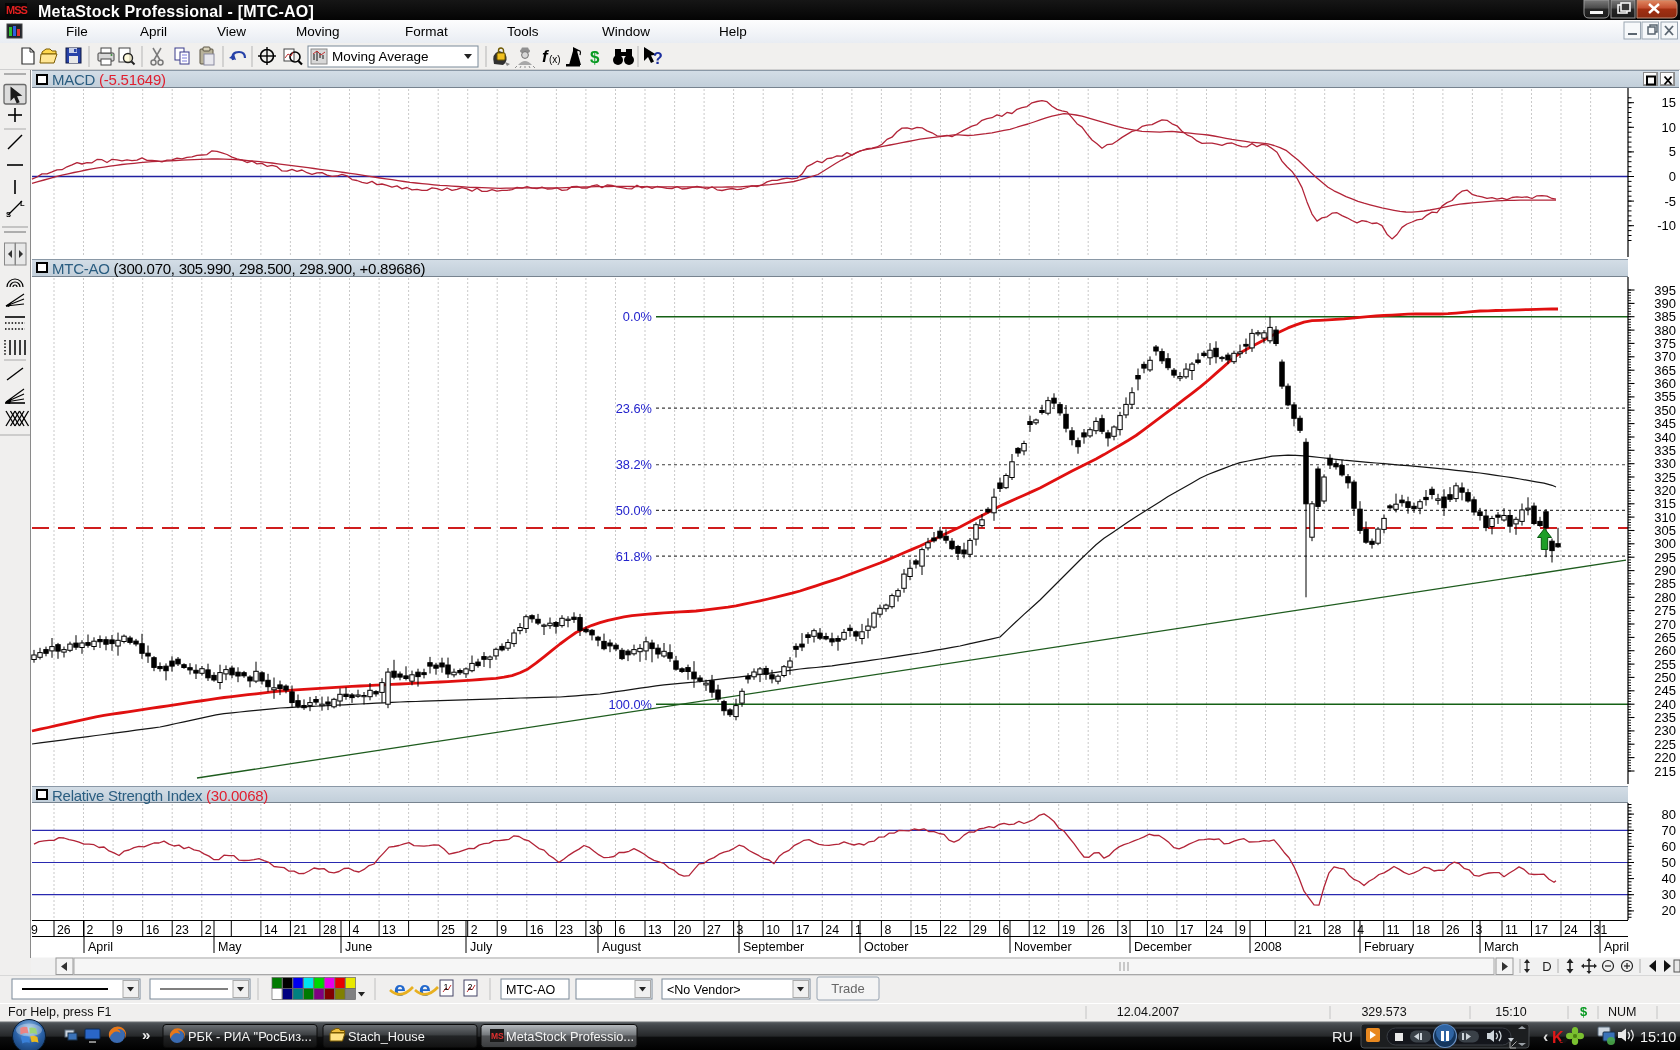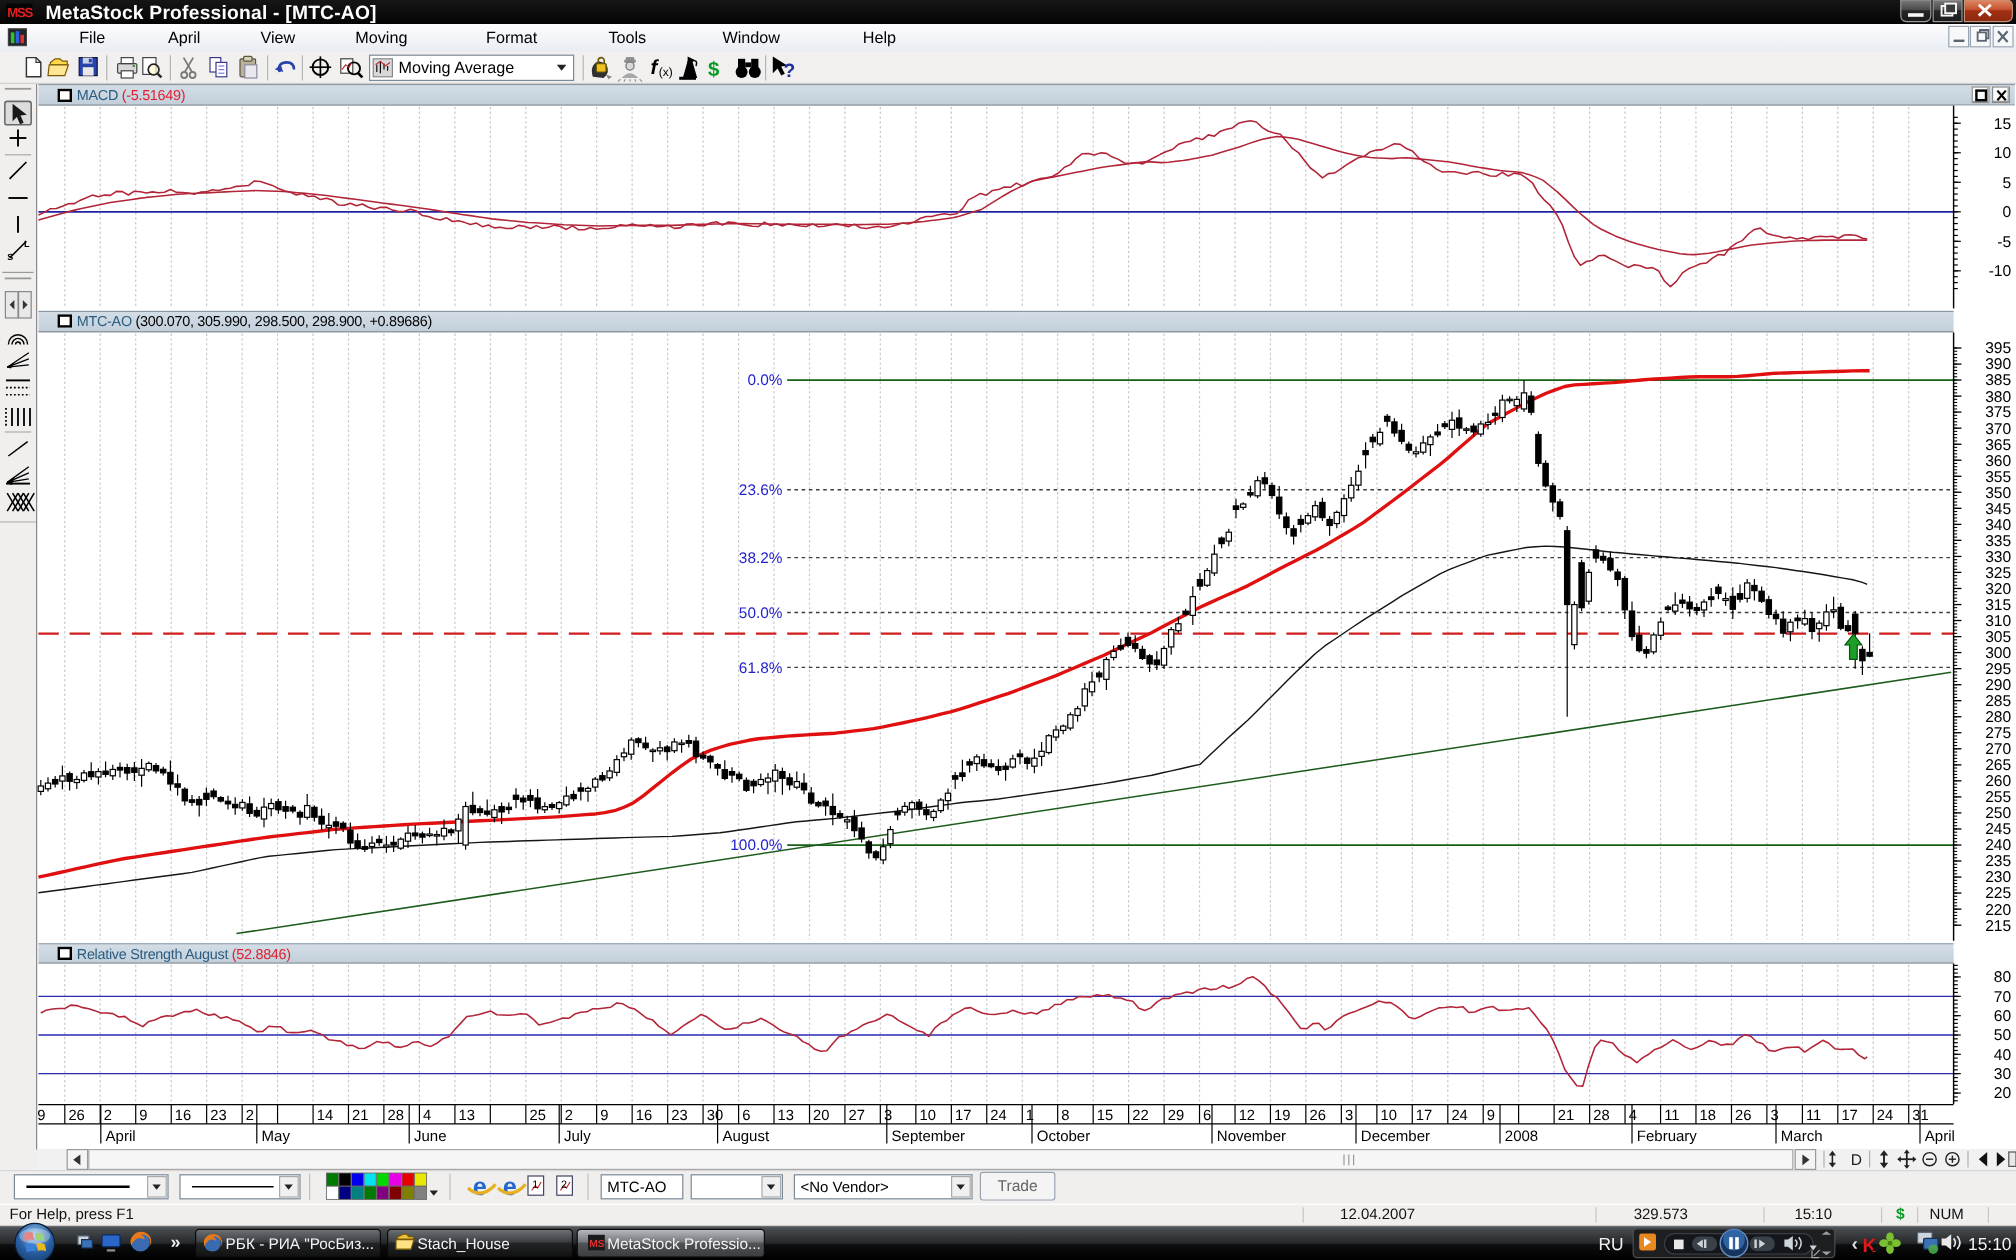--- a/index.html
+++ b/index.html
@@ -2,21 +2,21 @@
 <html><head><meta charset="utf-8"><style>
 *{margin:0;padding:0;box-sizing:border-box}
 body{width:1680px;height:1050px;overflow:hidden;position:relative;font-family:"Liberation Sans",sans-serif;background:#f0efee}
 .abs{position:absolute}
 #titlebar{left:0;top:0;width:1680px;height:20px;background:linear-gradient(#161616,#040404);color:#fff;font-size:16px;font-weight:bold}
 #titletext{position:absolute;left:38px;top:3px;letter-spacing:0.2px}
 #menubar{left:0;top:20px;width:1680px;height:33px;background:linear-gradient(#fdfdfe,#e9edf3 70%,#dfe4eb);border-bottom:1px solid #aab4be;font-size:13.5px;color:#000}
 #toolbar{left:0;top:43px;width:1680px;height:27px;background:#f1f0ee;border-bottom:1px solid #d0d0d0}
 #palette{left:0;top:70px;width:31px;height:888px;background:#f0efee;border-right:1px solid #8a8a8a}
 #chartbg{left:31px;top:70px;width:1649px;height:888px;background:#fff}
-.ptitle{position:absolute;left:32px;width:1647px;background:linear-gradient(#d3dde6,#c2cfda);border-top:1px solid #8a98a6;border-bottom:1px solid #77838f;font-size:12px;letter-spacing:-0.25px;padding-left:16px;color:#000}
+.ptitle{position:absolute;left:32px;width:1647px;background:linear-gradient(#d3dde6,#c2cfda);border-top:1px solid #8a98a6;border-bottom:1px solid #77838f;font-size:15px;letter-spacing:-0.25px;padding-left:4px;color:#000}
 .ptitle span{vertical-align:top;line-height:17px}
 .pt1{color:#2a5d80}
 .pt2{color:#e02030}
 .chk{display:inline-block;width:12px;height:11px;background:#fff;border:2px solid #000;margin:2.5px 4px 0 0px}
 .pbtn{position:absolute;width:15px;height:14px;background:#fafafa;border:1px solid #8a8a8a;box-shadow:inset -1px -1px 0 #999,inset 1px 1px 0 #fff}
 #axisbg{left:32px;top:921px;width:1596px;height:36.5px;background:#fff}
 #scrollrow{left:31px;top:957.5px;width:1649px;height:17.5px;background:#f1f1f1;border-top:1px solid #d8d8d8}
 #btoolbar{left:0;top:975px;width:1680px;height:28px;background:#f0efee;border-top:1px solid #d8d8d8}
 #statusbar{left:0;top:1003px;width:1680px;height:19px;background:#f0efee;border-top:1px solid #fff}
 svg.overlay{position:absolute;left:0;top:0;pointer-events:none}
@@ -33,21 +33,21 @@
     <span style="position:absolute;left:507px;top:4px">Tools</span>
     <span style="position:absolute;left:602px;top:4px">Window</span>
     <span style="position:absolute;left:719px;top:4px">Help</span>
   </div>
 <div class="abs" id="toolbar"></div>
 <div class="abs" id="chartbg"></div>
 <div class="abs" id="palette"></div>
 
 <div class="ptitle" style="top:70px;height:18px"><span class="chk"></span><span class="pt1">MACD</span>&nbsp;<span class="pt2">(-5.51649)</span></div>
 <div class="ptitle" style="top:258.5px;height:18px"><span class="chk"></span><span class="pt1">MTC-AO</span>&nbsp;<span style="color:#000">(300.070, 305.990, 298.500, 298.900, +0.89686)</span></div>
-<div class="ptitle" style="top:785.5px;height:17px"><span class="chk"></span><span class="pt1">Relative Strength August</span>&nbsp;<span class="pt2">(52.8846)</span></div>
+<div class="ptitle" style="top:785.5px;height:17px"><span class="chk"></span><span class="pt1">Relative Strength Index</span>&nbsp;<span class="pt2">(30.0068)</span></div>
 
 <div class="pbtn" style="left:1643px;top:72px"><svg width="14" height="13">
       <rect x="3" y="2.5" width="8" height="8" fill="none" stroke="#000" stroke-width="2"></rect>
     </svg></div>
 <div class="pbtn" style="left:1660px;top:72px"><svg width="14" height="13">
       <g stroke="#000" stroke-width="1.8">
         <line x1="3.5" y1="2.5" x2="10.5" y2="10.5"></line>
         <line x1="10.5" y1="2.5" x2="3.5" y2="10.5"></line>
       </g>
     </svg></div>

